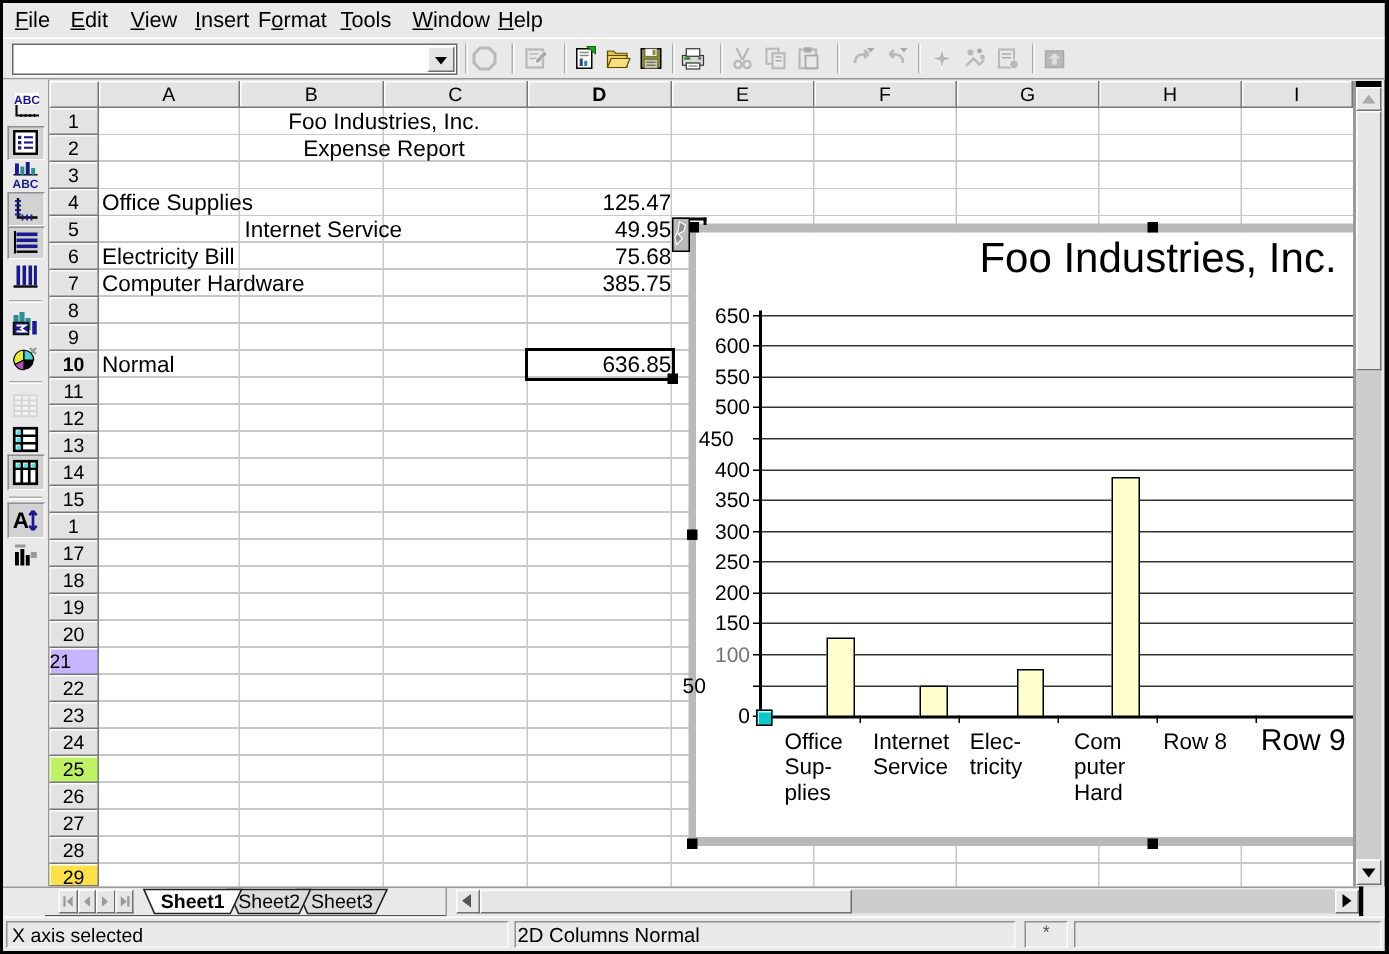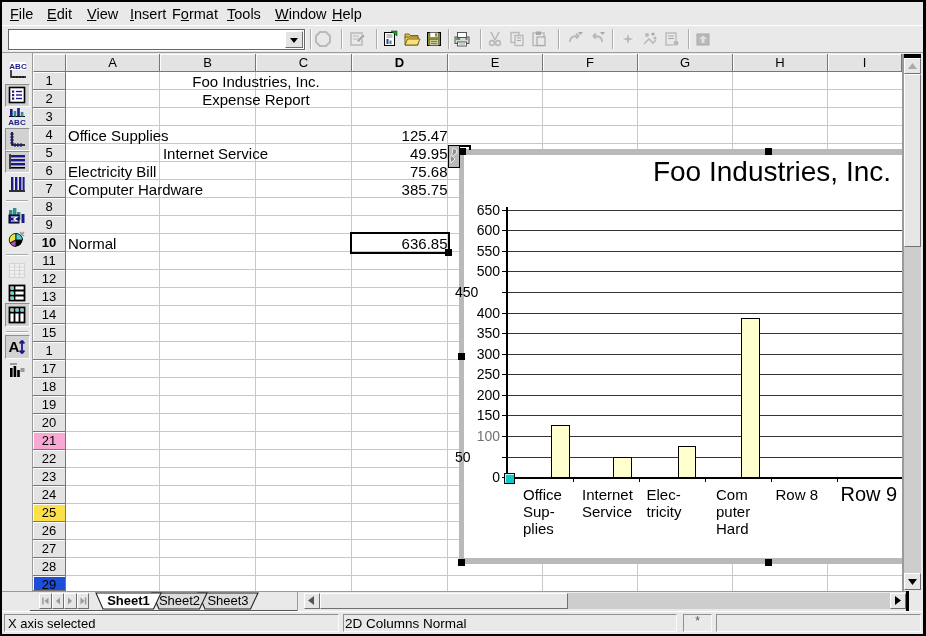--- a/index.html
+++ b/index.html
@@ -246,29 +246,29 @@
 <div style="left:33px;top:252px;width:33px;height:18px;background:#e3e3e3;border-right:1px solid #777;border-bottom:1px solid #777;box-shadow:inset 1px 1px 0 #fdfdfd;font-size:13px;color:#000;text-align:center;line-height:17px">11</div>
 <div style="left:33px;top:270px;width:33px;height:18px;background:#e3e3e3;border-right:1px solid #777;border-bottom:1px solid #777;box-shadow:inset 1px 1px 0 #fdfdfd;font-size:13px;color:#000;text-align:center;line-height:17px">12</div>
 <div style="left:33px;top:288px;width:33px;height:18px;background:#e3e3e3;border-right:1px solid #777;border-bottom:1px solid #777;box-shadow:inset 1px 1px 0 #fdfdfd;font-size:13px;color:#000;text-align:center;line-height:17px">13</div>
 <div style="left:33px;top:306px;width:33px;height:18px;background:#e3e3e3;border-right:1px solid #777;border-bottom:1px solid #777;box-shadow:inset 1px 1px 0 #fdfdfd;font-size:13px;color:#000;text-align:center;line-height:17px">14</div>
 <div style="left:33px;top:324px;width:33px;height:18px;background:#e3e3e3;border-right:1px solid #777;border-bottom:1px solid #777;box-shadow:inset 1px 1px 0 #fdfdfd;font-size:13px;color:#000;text-align:center;line-height:17px">15</div>
 <div style="left:33px;top:342px;width:33px;height:18px;background:#e3e3e3;border-right:1px solid #777;border-bottom:1px solid #777;box-shadow:inset 1px 1px 0 #fdfdfd;font-size:13px;color:#000;text-align:center;line-height:17px">1</div>
 <div style="left:33px;top:360px;width:33px;height:18px;background:#e3e3e3;border-right:1px solid #777;border-bottom:1px solid #777;box-shadow:inset 1px 1px 0 #fdfdfd;font-size:13px;color:#000;text-align:center;line-height:17px">17</div>
 <div style="left:33px;top:378px;width:33px;height:18px;background:#e3e3e3;border-right:1px solid #777;border-bottom:1px solid #777;box-shadow:inset 1px 1px 0 #fdfdfd;font-size:13px;color:#000;text-align:center;line-height:17px">18</div>
 <div style="left:33px;top:396px;width:33px;height:18px;background:#e3e3e3;border-right:1px solid #777;border-bottom:1px solid #777;box-shadow:inset 1px 1px 0 #fdfdfd;font-size:13px;color:#000;text-align:center;line-height:17px">19</div>
 <div style="left:33px;top:414px;width:33px;height:18px;background:#e3e3e3;border-right:1px solid #777;border-bottom:1px solid #777;box-shadow:inset 1px 1px 0 #fdfdfd;font-size:13px;color:#000;text-align:center;line-height:17px">20</div>
-<div style="left:33px;top:432px;width:33px;height:18px;background:#f9a8d4;border-right:1px solid #777;border-bottom:1px solid #777;box-shadow:inset 1px 1px 0 #fdfdfd;font-size:13px;color:#000;text-align:center;line-height:17px">21</div>
+<div style="left:33px;top:432px;width:33px;height:18px;background:#c4b5fd;border-right:1px solid #777;border-bottom:1px solid #777;box-shadow:inset 1px 1px 0 #fdfdfd;font-size:13px;color:#000;text-align:left;line-height:17px">21</div>
 <div style="left:33px;top:450px;width:33px;height:18px;background:#e3e3e3;border-right:1px solid #777;border-bottom:1px solid #777;box-shadow:inset 1px 1px 0 #fdfdfd;font-size:13px;color:#000;text-align:center;line-height:17px">22</div>
 <div style="left:33px;top:468px;width:33px;height:18px;background:#e3e3e3;border-right:1px solid #777;border-bottom:1px solid #777;box-shadow:inset 1px 1px 0 #fdfdfd;font-size:13px;color:#000;text-align:center;line-height:17px">23</div>
 <div style="left:33px;top:486px;width:33px;height:18px;background:#e3e3e3;border-right:1px solid #777;border-bottom:1px solid #777;box-shadow:inset 1px 1px 0 #fdfdfd;font-size:13px;color:#000;text-align:center;line-height:17px">24</div>
-<div style="left:33px;top:504px;width:33px;height:18px;background:#fde047;border-right:1px solid #777;border-bottom:1px solid #777;box-shadow:inset 1px 1px 0 #fdfdfd;font-size:13px;color:#000;text-align:center;line-height:17px">25</div>
+<div style="left:33px;top:504px;width:33px;height:18px;background:#bef264;border-right:1px solid #777;border-bottom:1px solid #777;box-shadow:inset 1px 1px 0 #fdfdfd;font-size:13px;color:#000;text-align:center;line-height:17px">25</div>
 <div style="left:33px;top:522px;width:33px;height:18px;background:#e3e3e3;border-right:1px solid #777;border-bottom:1px solid #777;box-shadow:inset 1px 1px 0 #fdfdfd;font-size:13px;color:#000;text-align:center;line-height:17px">26</div>
 <div style="left:33px;top:540px;width:33px;height:18px;background:#e3e3e3;border-right:1px solid #777;border-bottom:1px solid #777;box-shadow:inset 1px 1px 0 #fdfdfd;font-size:13px;color:#000;text-align:center;line-height:17px">27</div>
 <div style="left:33px;top:558px;width:33px;height:18px;background:#e3e3e3;border-right:1px solid #777;border-bottom:1px solid #777;box-shadow:inset 1px 1px 0 #fdfdfd;font-size:13px;color:#000;text-align:center;line-height:17px">28</div>
-<div style="left:33px;top:576px;width:33px;height:15px;background:#1d4ed8;border-right:1px solid #777;border-bottom:1px solid #777;box-shadow:inset 1px 1px 0 #fdfdfd;font-size:13px;color:#000;text-align:center;line-height:17px">29</div>
+<div style="left:33px;top:576px;width:33px;height:15px;background:#fde047;border-right:1px solid #777;border-bottom:1px solid #777;box-shadow:inset 1px 1px 0 #fdfdfd;font-size:13px;color:#000;text-align:center;line-height:17px">29</div>
 <div style="left:66px;top:72px;width:836px;height:519px;background:#fff;background-image:repeating-linear-gradient(to bottom,transparent 0px,transparent 17px,#c8c8c8 17px,#c8c8c8 18px)"></div>
 <div style="left:159px;top:72px;width:1px;height:519px;background:#c8c8c8"></div>
 <div style="left:255px;top:72px;width:1px;height:519px;background:#c8c8c8"></div>
 <div style="left:351px;top:72px;width:1px;height:519px;background:#c8c8c8"></div>
 <div style="left:447px;top:72px;width:1px;height:519px;background:#c8c8c8"></div>
 <div style="left:542px;top:72px;width:1px;height:519px;background:#c8c8c8"></div>
 <div style="left:637px;top:72px;width:1px;height:519px;background:#c8c8c8"></div>
 <div style="left:732px;top:72px;width:1px;height:519px;background:#c8c8c8"></div>
 <div style="left:827px;top:72px;width:1px;height:519px;background:#c8c8c8"></div>
 <div class="t" style="left:160px;top:72.5px;width:192px;height:18px;font-size:15px;color:#000;text-align:center;line-height:18px;">Foo Industries, Inc.</div>
@@ -312,21 +312,21 @@
 <div style="left:502px;top:354px;width:6px;height:1.2px;background:#000"></div>
 <div class="t" style="left:455px;top:346px;width:45px;height:16px;font-size:14px;color:#000;text-align:right;line-height:16px">300</div>
 <div style="left:507px;top:333px;width:395px;height:1px;background:#333"></div>
 <div style="left:502px;top:333px;width:6px;height:1.2px;background:#000"></div>
 <div class="t" style="left:455px;top:325px;width:45px;height:16px;font-size:14px;color:#000;text-align:right;line-height:16px">350</div>
 <div style="left:507px;top:313px;width:395px;height:1px;background:#333"></div>
 <div style="left:502px;top:313px;width:6px;height:1.2px;background:#000"></div>
 <div class="t" style="left:455px;top:305px;width:45px;height:16px;font-size:14px;color:#000;text-align:right;line-height:16px">400</div>
 <div style="left:507px;top:292px;width:395px;height:1px;background:#333"></div>
 <div style="left:502px;top:292px;width:6px;height:1.2px;background:#000"></div>
-<div class="t" style="left:455px;top:284px;width:45px;height:16px;font-size:14px;color:#000;text-align:left;line-height:16px">450</div>
+<div class="t" style="left:455px;top:284px;width:45px;height:16px;font-size:14px;color:#000;text-align:center;line-height:16px">450</div>
 <div style="left:507px;top:271px;width:395px;height:1px;background:#333"></div>
 <div style="left:502px;top:271px;width:6px;height:1.2px;background:#000"></div>
 <div class="t" style="left:455px;top:263px;width:45px;height:16px;font-size:14px;color:#000;text-align:right;line-height:16px">500</div>
 <div style="left:507px;top:251px;width:395px;height:1px;background:#333"></div>
 <div style="left:502px;top:251px;width:6px;height:1.2px;background:#000"></div>
 <div class="t" style="left:455px;top:243px;width:45px;height:16px;font-size:14px;color:#000;text-align:right;line-height:16px">550</div>
 <div style="left:507px;top:230px;width:395px;height:1px;background:#333"></div>
 <div style="left:502px;top:230px;width:6px;height:1.2px;background:#000"></div>
 <div class="t" style="left:455px;top:222px;width:45px;height:16px;font-size:14px;color:#000;text-align:right;line-height:16px">600</div>
 <div style="left:507px;top:210px;width:395px;height:1px;background:#333"></div>

